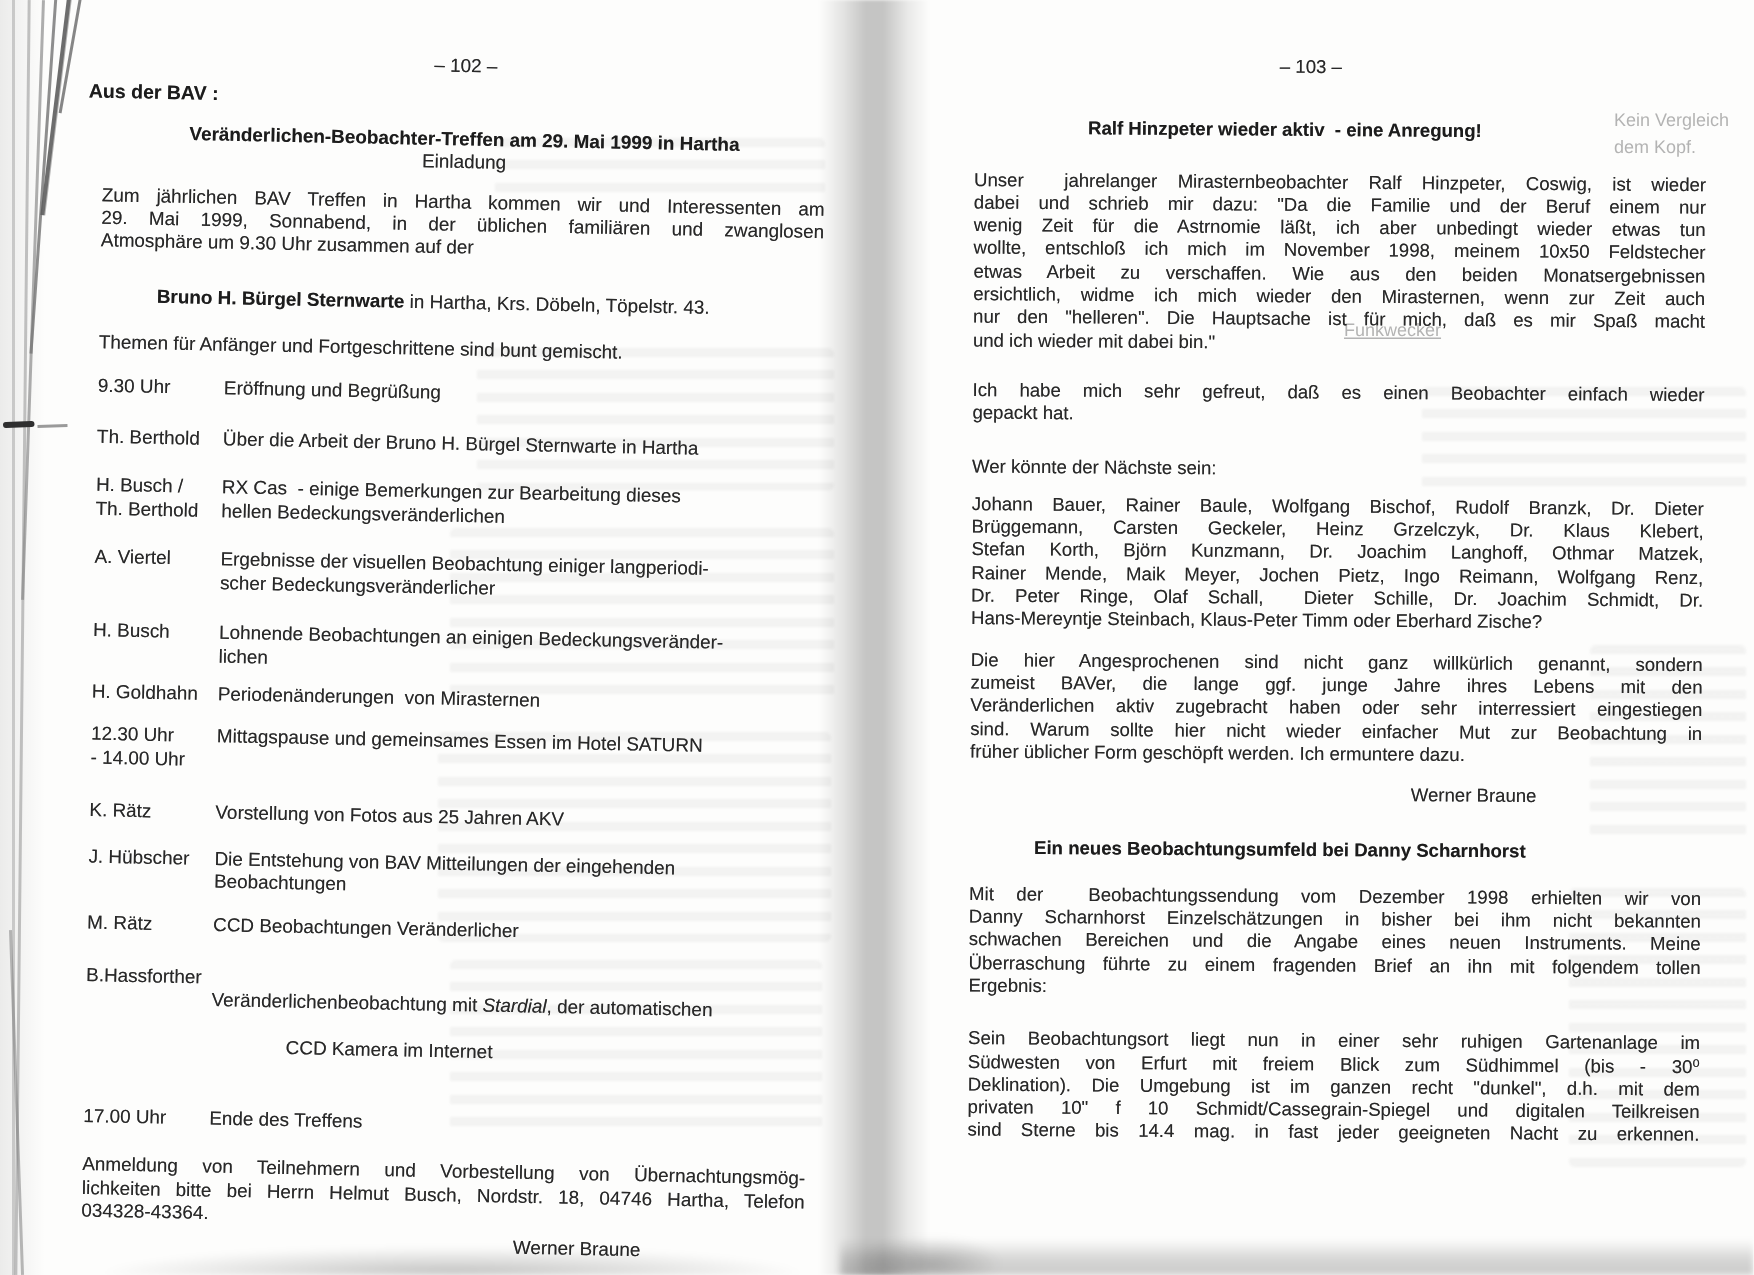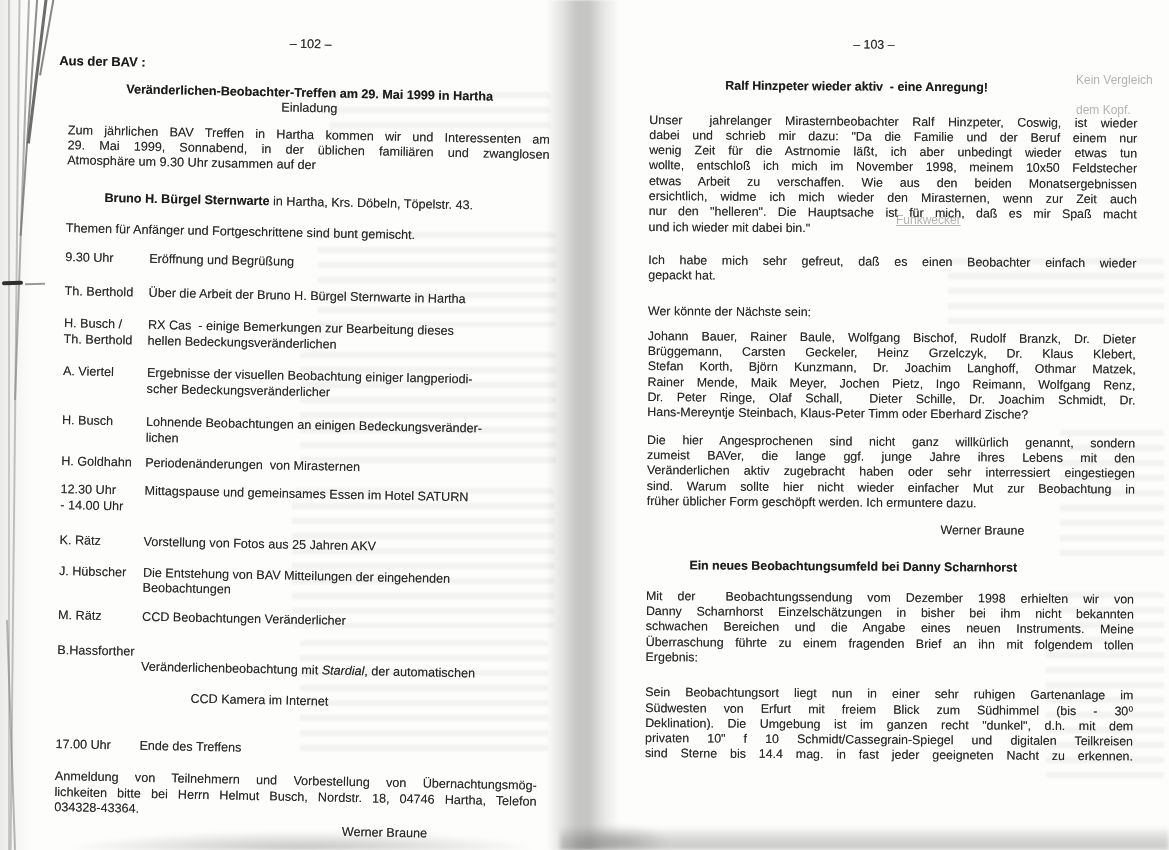--- a/index.html
+++ b/index.html
@@ -50,21 +50,21 @@
   <div class="ghost-lines" style="left:330px;top:92px;width:220px;height:44px;"></div>
   <div class="ghost-lines" style="left:318px;top:232px;width:238px;height:95px;"></div>
   <div class="ghost-lines" style="left:300px;top:352px;width:256px;height:118px;"></div>
   <div class="ghost-lines" style="left:292px;top:488px;width:262px;height:140px;"></div>
   <div class="ghost-lines" style="left:300px;top:640px;width:248px;height:120px;"></div>
   <div class="ghost-lines" style="left:948px;top:258px;width:216px;height:72px;"></div>
   <div class="ghost-lines" style="left:1060px;top:430px;width:104px;height:130px;"></div>
   <div class="ghost-lines" style="left:1046px;top:592px;width:118px;height:186px;"></div>
   <div class="ghost-text" style="left:1076px;top:72px;">
     <div>Kein Vergleich</div>
-    <div style="margin-top:14px;">dem Kopf.</div>
+    <div style="margin-top:2px;">dem Kopf.</div>
   </div>
   <div class="ghost-text" style="left:896px;top:212px;text-decoration:underline;">Funkwecker</div>
 
   <div class="edge-wash"></div>
   <div class="streak" style="left:36px;top:-6px;width:3px;height:150px;background:#4a4a4a;transform:rotate(7deg);opacity:.8;"></div>
   <div class="streak" style="left:46px;top:-4px;width:2px;height:80px;background:#555;transform:rotate(10deg);opacity:.7;"></div>
   <div class="streak" style="left:28px;top:-4px;width:2px;height:240px;background:#606060;transform:rotate(4deg);opacity:.7;"></div>
   <div class="streak" style="left:21px;top:0;width:2px;height:400px;background:#7a7a7a;transform:rotate(2deg);opacity:.6;"></div>
   <div class="streak" style="left:14px;top:0;width:2px;height:850px;background:#8a8a8a;transform:rotate(.6deg);opacity:.5;"></div>
   <div class="streak" style="left:8px;top:0;width:2px;height:850px;background:#999;opacity:.45;"></div>

